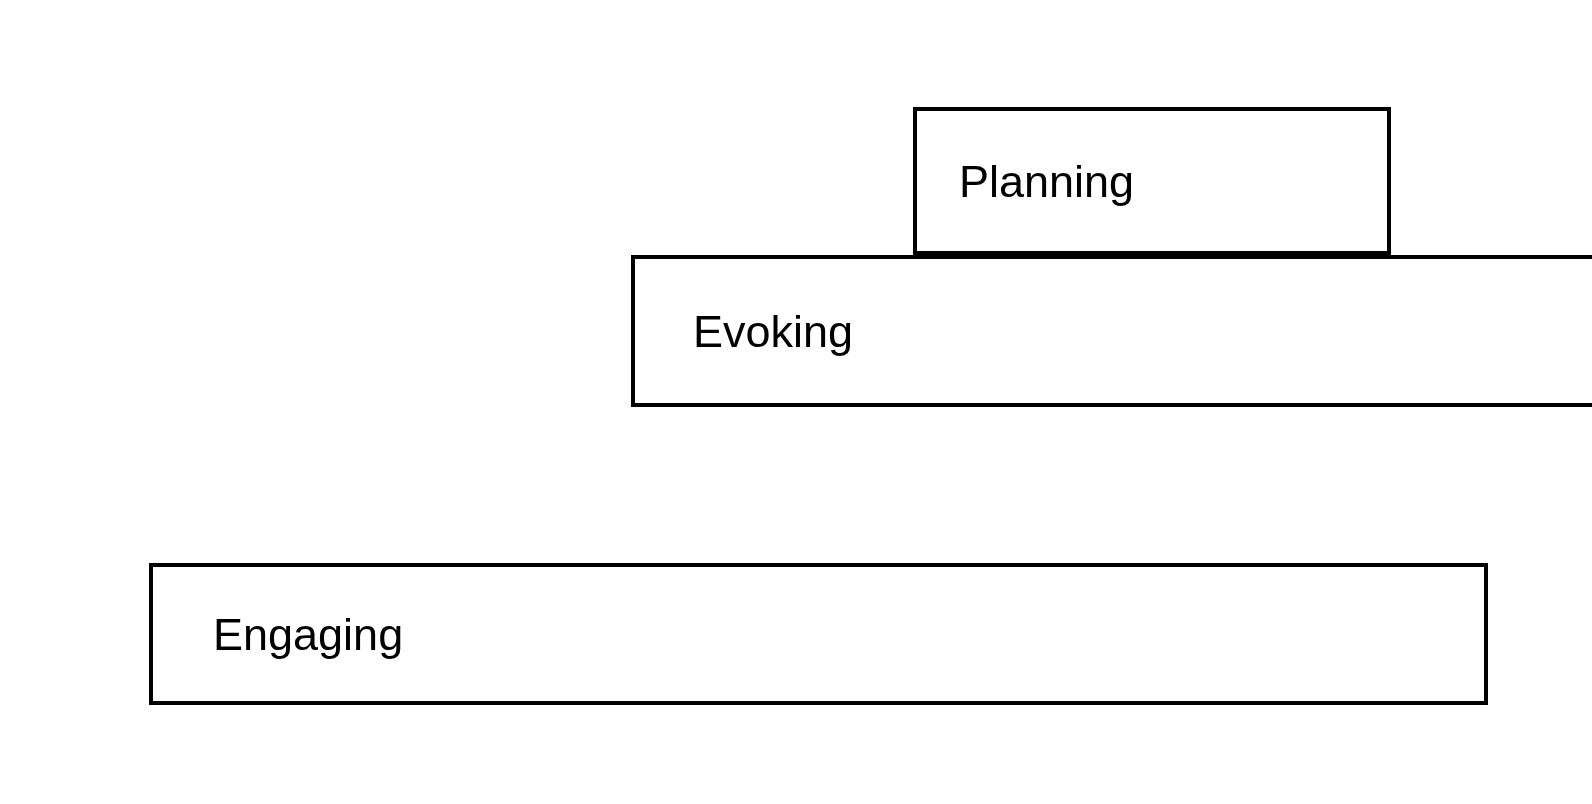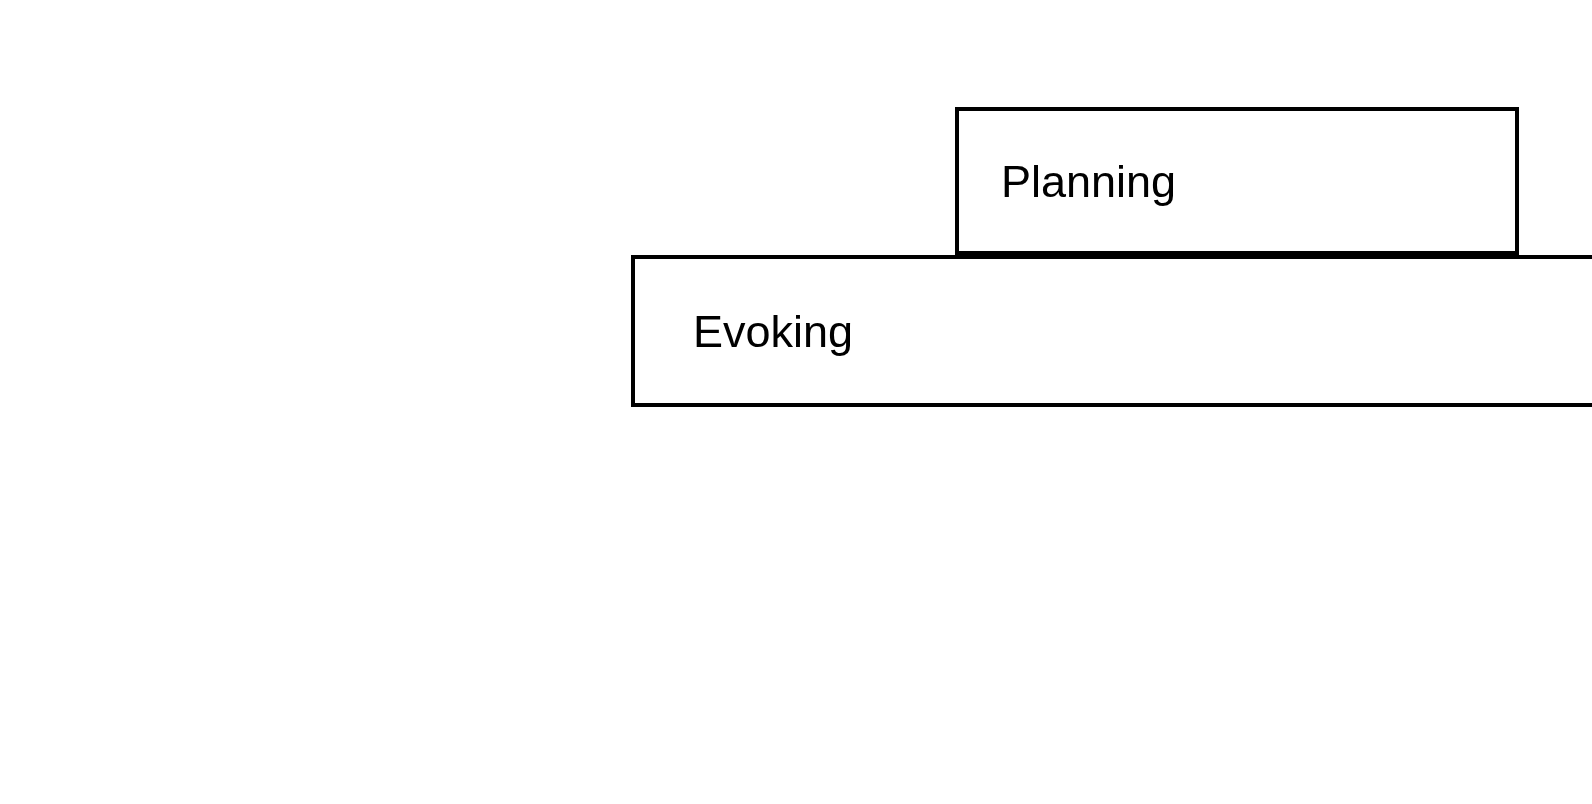--- a/index.html
+++ b/index.html
@@ -42,23 +42,26 @@
   #step-engaging { z-index: 1; }
   #step-focusing { z-index: 2; }
   #step-evoking  { z-index: 3; }
   #step-planning { z-index: 4; }
 </style>
 </head>
 <body>
 
 <div id="diagram-canvas" style="background: rgb(255, 255, 255);">
 
+  <div class="step-box" id="step-engaging" style="left: 149px; top: 563px; width: 1339px; height: 142px; background: rgb(255, 255, 255); border-color: rgb(0, 0, 0);">
+    <span class="step-label" style="margin-left: 60px; color: rgb(0, 0, 0);">Engaging</span>
+  </div>
 
 
   <div class="step-box" id="step-evoking" style="left: 631px; top: 255px; width: 968px; height: 152px; background: rgb(255, 255, 255); border-color: rgb(0, 0, 0);">
     <span class="step-label" style="margin-left: 58px; color: rgb(0, 0, 0);">Evoking</span>
   </div>
 
-  <div class="step-box" id="step-planning" style="left: 955px; top: 107px; width: 564px; height: 148px; background: rgb(255, 255, 255); border-color: rgb(0, 0, 0);">
+  <div class="step-box" id="step-planning" style="left: 913px; top: 107px; width: 478px; height: 148px; background: rgb(255, 255, 255); border-color: rgb(0, 0, 0);">
     <span class="step-label" style="margin-left: 42px; color: rgb(0, 0, 0);">Planning</span>
   </div>
 
 </div>
 
 </body></html>

